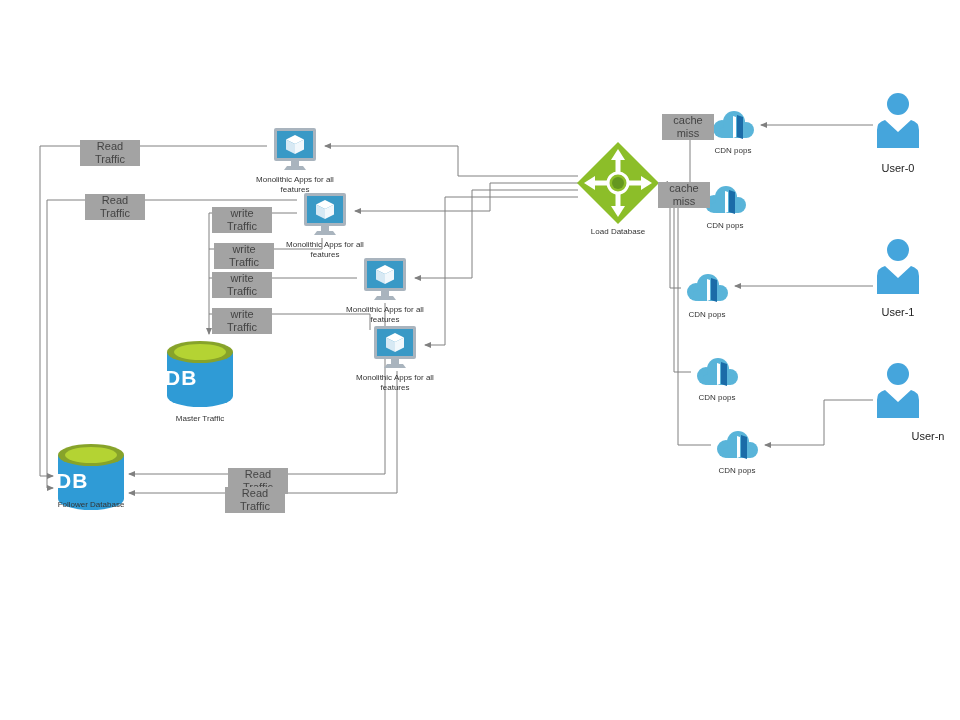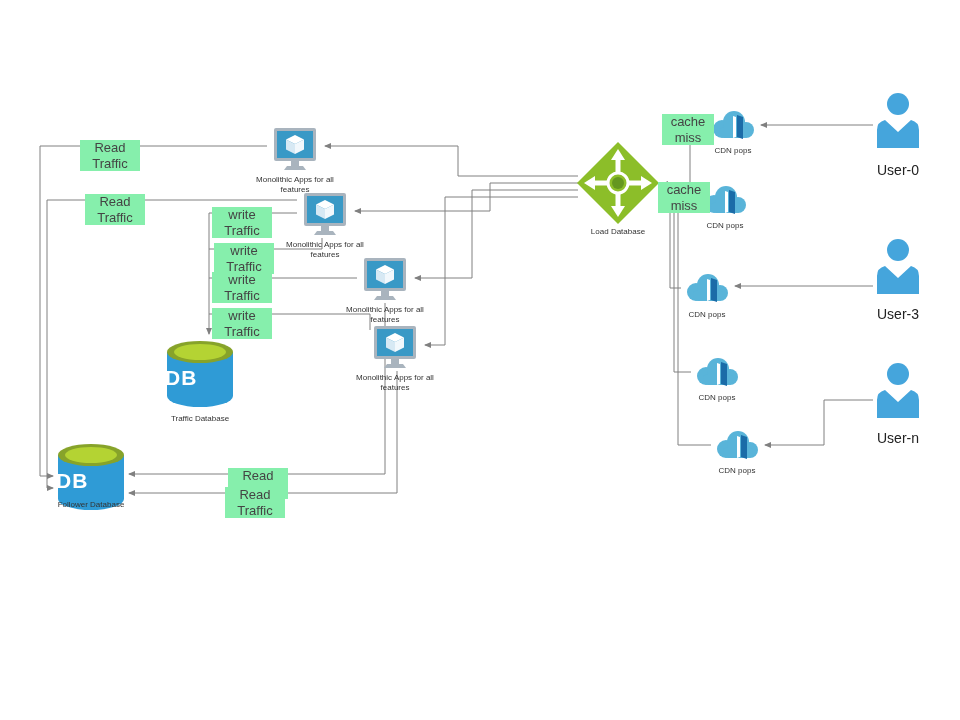--- a/index.html
+++ b/index.html
@@ -4,22 +4,22 @@
 <style>
   * { margin:0; padding:0; box-sizing:border-box; }
   html,body { width:960px; height:720px; background:#fff;
     font-family:"Liberation Sans", sans-serif; }
   .canvas { position:absolute; left:0; top:0; width:960px; height:720px; background:#fff; overflow:hidden; }
   .edges { position:absolute; left:0; top:0; z-index:1; }
   .edge { fill:none; stroke:var(--edge,#808080); stroke-width:1; }
   .c-arrow { fill:var(--edge,#808080); }
   .node { position:absolute; z-index:2; }
   .nlabel { position:absolute; z-index:2; font-size:8px; line-height:1.25; text-align:center; color:#333; }
-  .ulabel { position:absolute; z-index:2; font-size:14px; text-align:center; color:#222; }
-  .elabel { position:absolute; z-index:3; font-size:13px; line-height:1.2; color:#444; text-align:center; background:#86efac; padding:0 2px; }
+  .ulabel { position:absolute; z-index:2; font-size:11px; text-align:center; color:#222; }
+  .elabel { position:absolute; z-index:3; font-size:11px; line-height:1.2; color:#444; text-align:center; background:#a3a3a3; padding:0 2px; }
   .db-text { position:absolute; z-index:3; font-size:21px; font-weight:bold; color:#fff; letter-spacing:1px; }
   
   .c-frame { fill:var(--monitor-frame,#a9b4be); }
   .c-screen { fill:var(--app-screen,#3999c6); }
   .c-cube-top { fill:#ffffff; }
   .c-cube-left { fill:#d7e9f4; }
   .c-cube-right { fill:#f2f8fc; }
   .c-lb { fill:var(--lb-green,#8cbe29); }
   .c-lb-line { stroke:#fff; stroke-width:5; }
   .c-lb-head { fill:#fff; }
@@ -186,36 +186,36 @@
         <use href="#icon-user"></use>
       </svg>
   </div>
   <div class="ulabel" style="left:870px;top:162px;width:56px">User-0</div>
 
   <div class="node" style="left:875px;top:238px">
     <svg width="46" height="56">
         <use href="#icon-user"></use>
       </svg>
   </div>
-  <div class="ulabel" style="left:870px;top:306px;width:56px">User-3</div>
+  <div class="ulabel" style="left:870px;top:306px;width:56px">User-1</div>
 
   <div class="node" style="left:875px;top:362px">
     <svg width="46" height="56">
         <use href="#icon-user"></use>
       </svg>
   </div>
-  <div class="ulabel" style="left:870px;top:430px;width:56px">User-n</div>
+  <div class="ulabel" style="left:900px;top:430px;width:56px">User-n</div>
 
   <div class="node" style="left:165px;top:338px">
     <svg width="70" height="74">
         <use href="#icon-db"></use>
       </svg>
   </div>
   <div class="db-text" style="left:165px;top:366px;width:70px">DB</div>
-  <div class="nlabel" style="left:160px;top:414px;width:80px">Traffic Database</div>
+  <div class="nlabel" style="left:160px;top:414px;width:80px">Master Traffic</div>
 
   <div class="node" style="left:56px;top:441px">
     <svg width="70" height="74">
         <use href="#icon-db"></use>
       </svg>
   </div>
   <div class="db-text" style="left:56px;top:469px;width:70px">DB</div>
   <div class="nlabel" style="left:51px;top:500px;width:80px">Follower Database</div>
 
   <div class="elabel" style="left:80px;top:140px;width:60px">Read Traffic</div>

